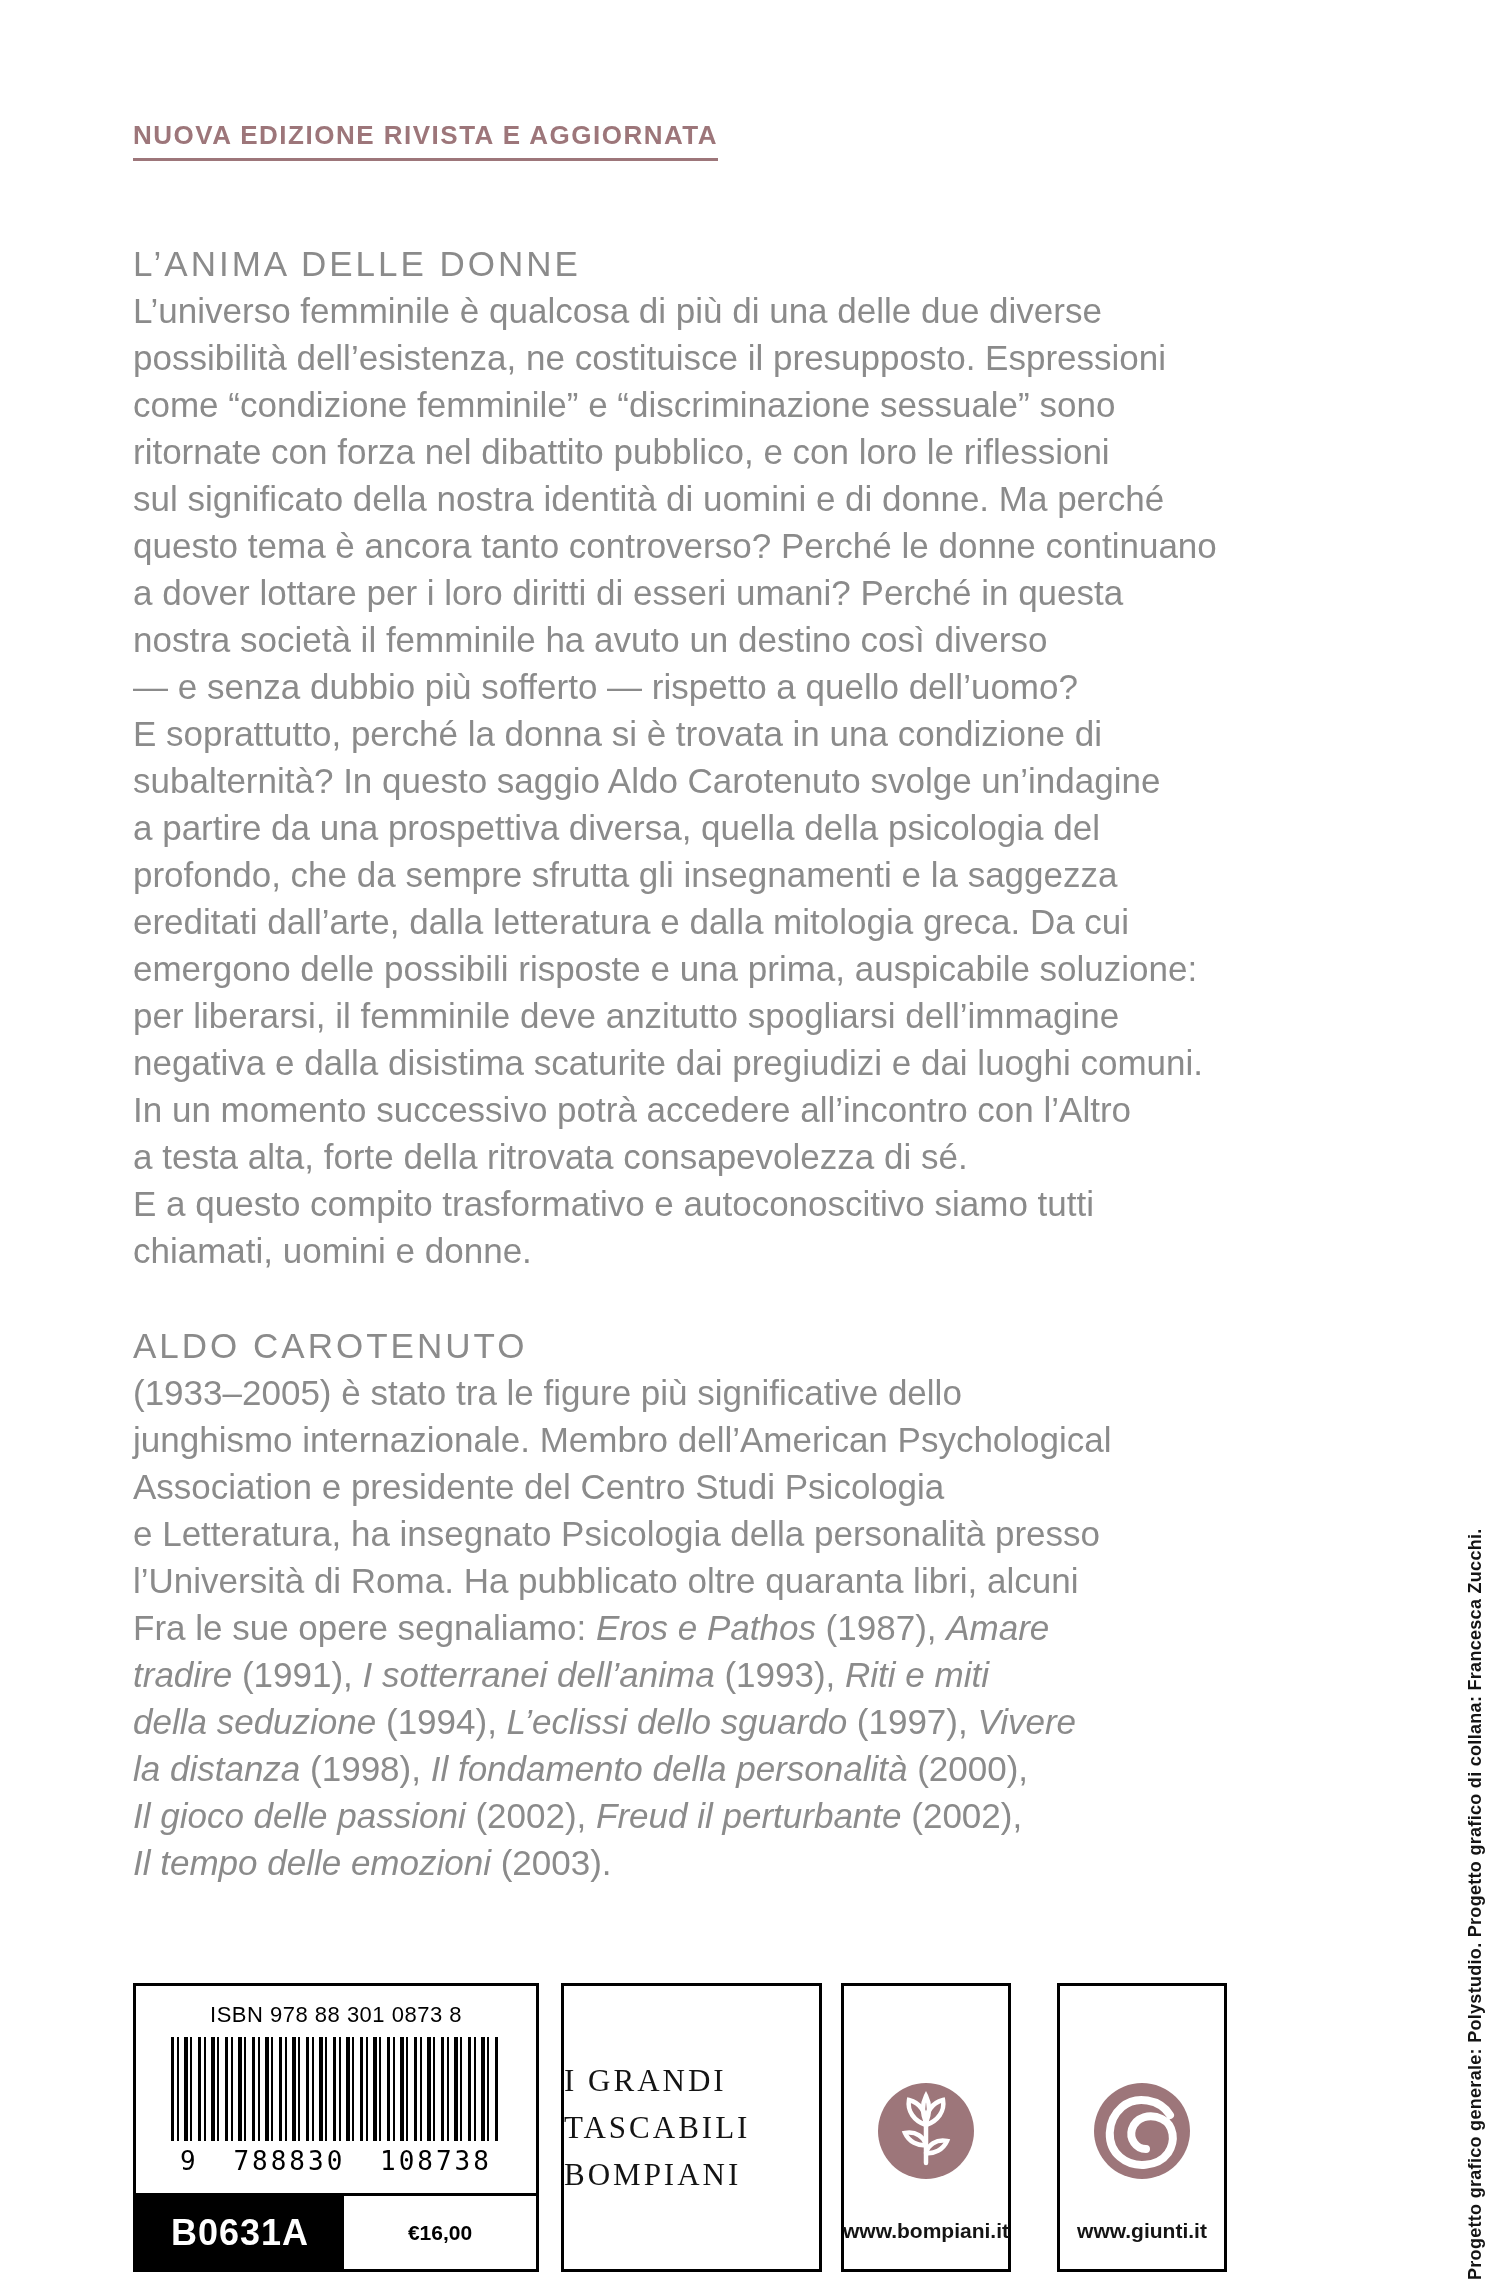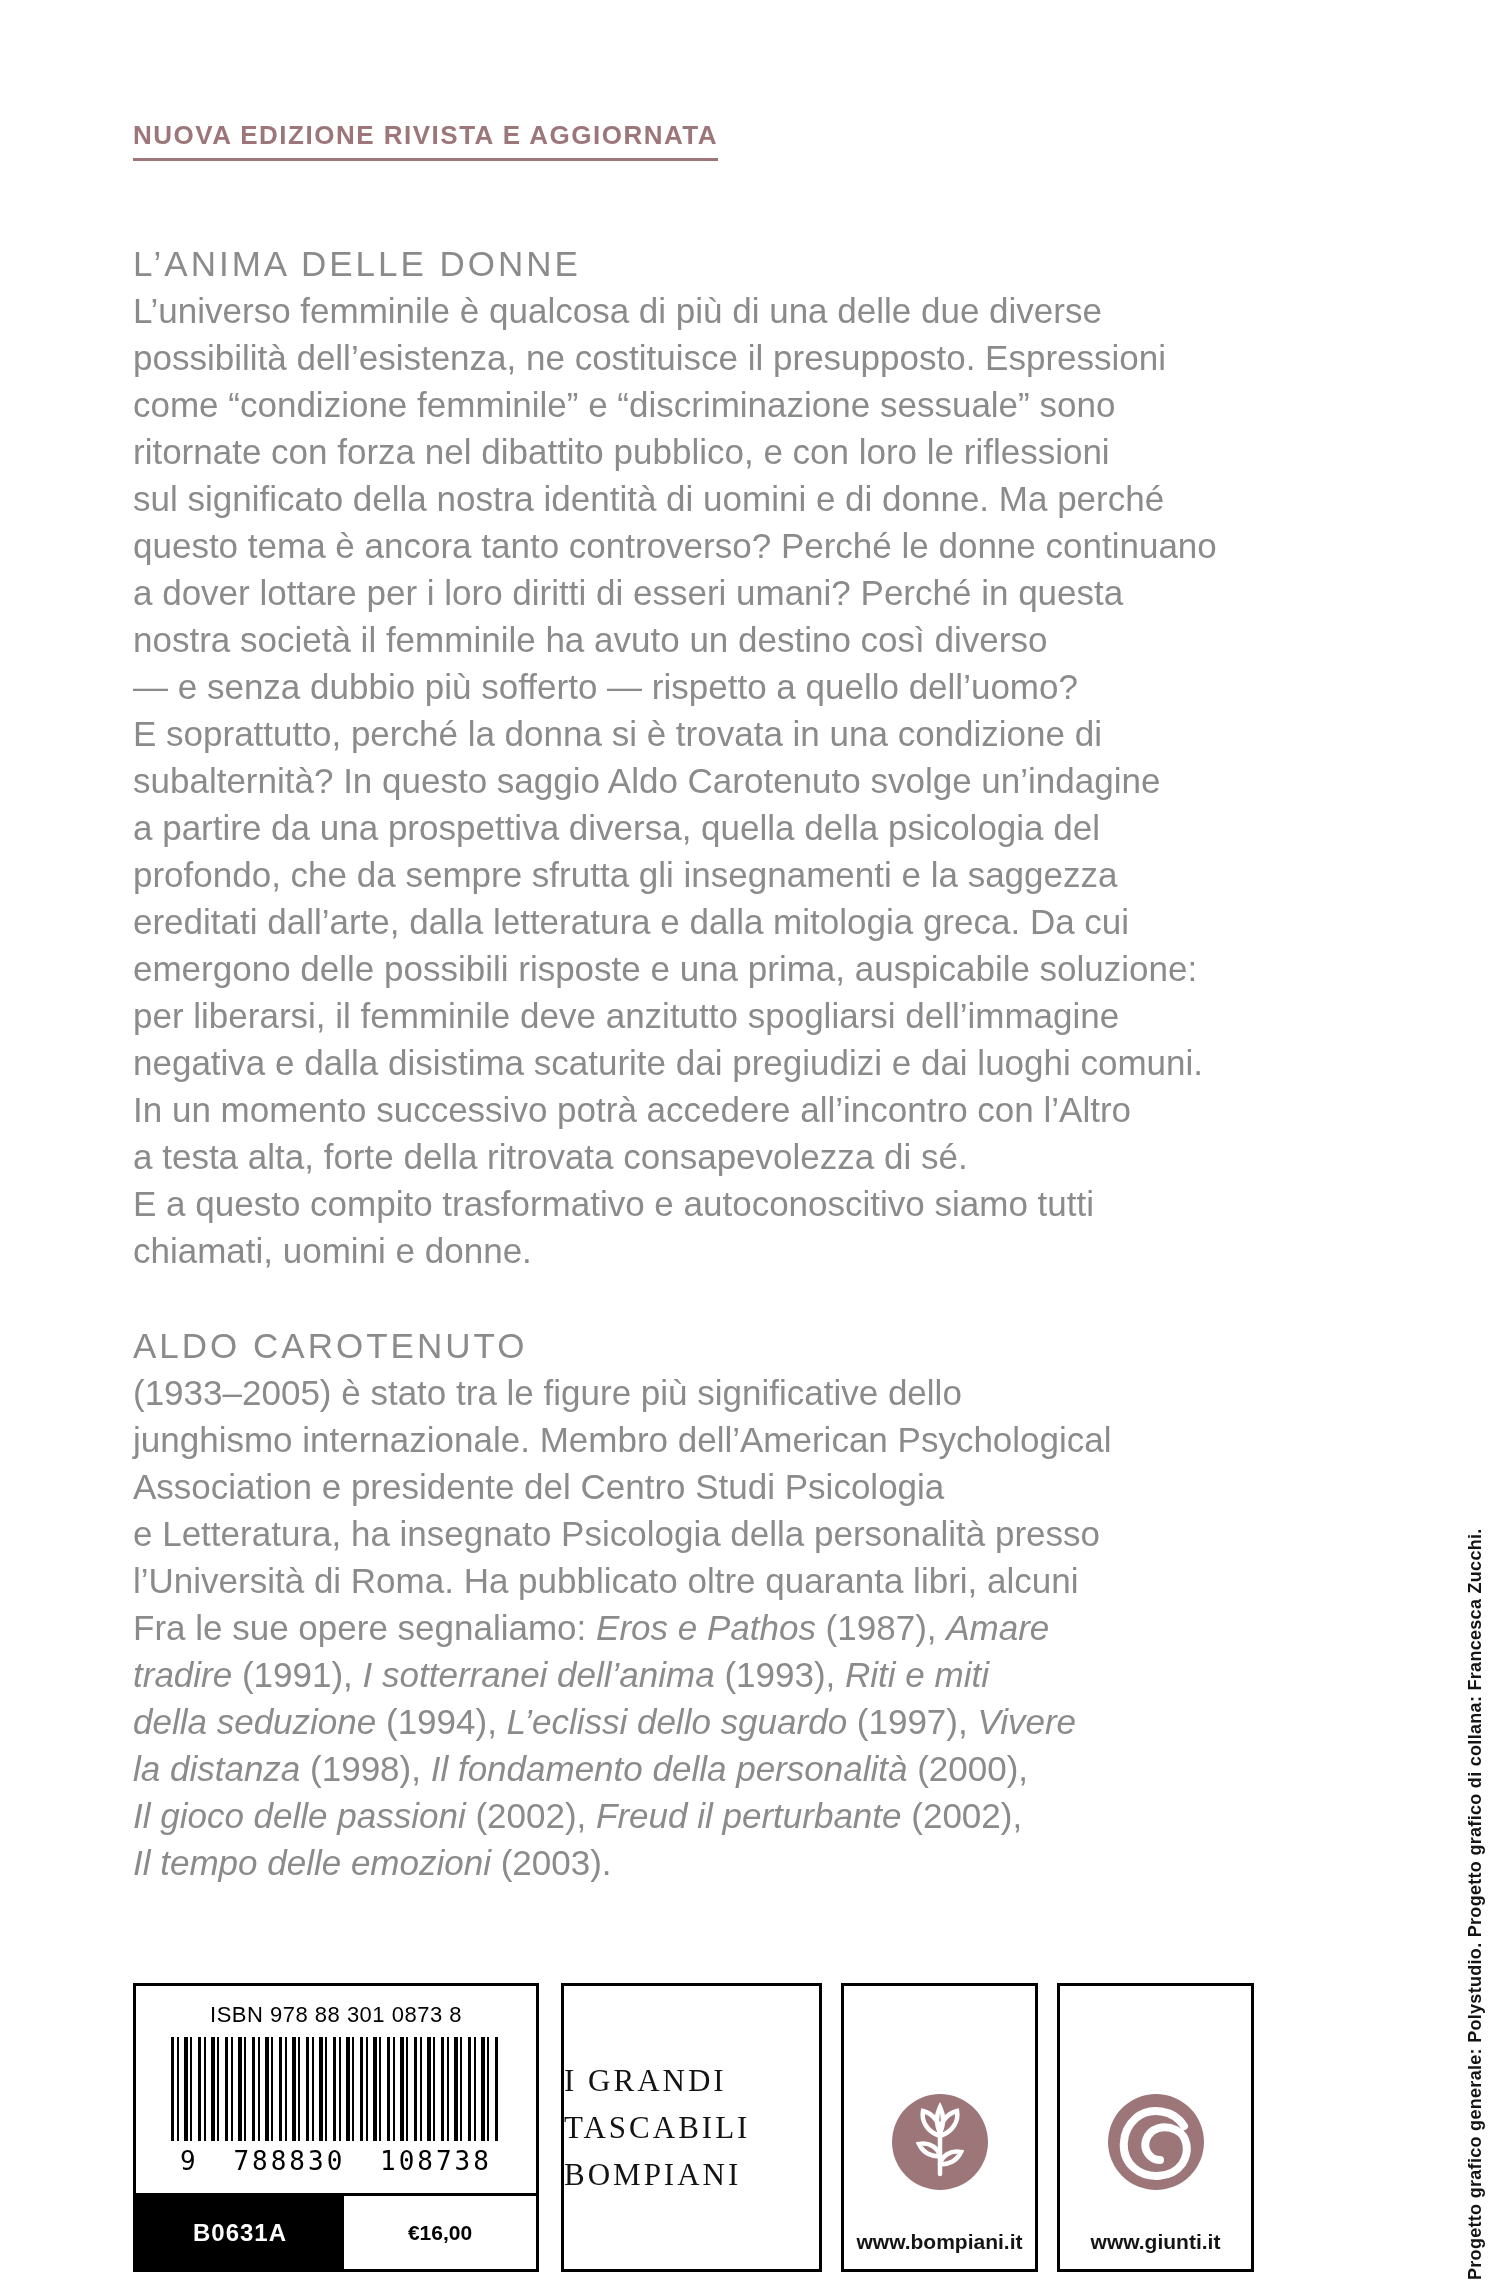--- a/index.html
+++ b/index.html
@@ -64,44 +64,44 @@
   }
   .ean{
     font-family:"DejaVu Sans Mono", monospace;
     font-size:26px; color:#000; margin-top:5px;
     letter-spacing:3px; word-spacing:16px;
   }
   .price-row{ height:76px; border-top:3px solid #000; display:flex; }
   .code-cell{
     width:52%; background:#000; color:#fff;
     display:flex; align-items:center; justify-content:center;
-    font-size:24px; font-weight:700; letter-spacing:1px;
+    font-size:36px; font-weight:700; letter-spacing:1px;
   }
   .price-cell{
     flex:1; display:flex; align-items:center; justify-content:center;
     font-size:21px; font-weight:700; color:#000;
   }
 
   .series-box{
     position:absolute; left:561px; top:1983px;
     width:261px; height:289px;
     border:3px solid #000;
     display:flex; flex-direction:column; justify-content:center;
     font-family:"Liberation Serif", serif;
     font-size:31px; letter-spacing:3px; color:var(--ink);
     line-height:47px;
     background:#fff;
   }
 
   .logo-box{
     position:absolute; top:1983px;
-    width:197px; height:289px;
+    width:170px; height:289px;
     border:3px solid #000;
     display:flex; flex-direction:column; align-items:center; justify-content:flex-end;
-    padding-bottom:15px; gap:30px;
+    padding-bottom:26px; gap:30px;
     background:#fff;
   }
   #bompiani-box{ left:841px; }
   #giunti-box{ left:1057px; }
   .logo-box .logo{ width:100px; height:100px; margin-bottom:8px; }
   .logo-box .url{ font-size:21px; font-weight:700; color:var(--ink); }
 
   
   .spine-credit{
     position:absolute; top:1400px; right:14px;

